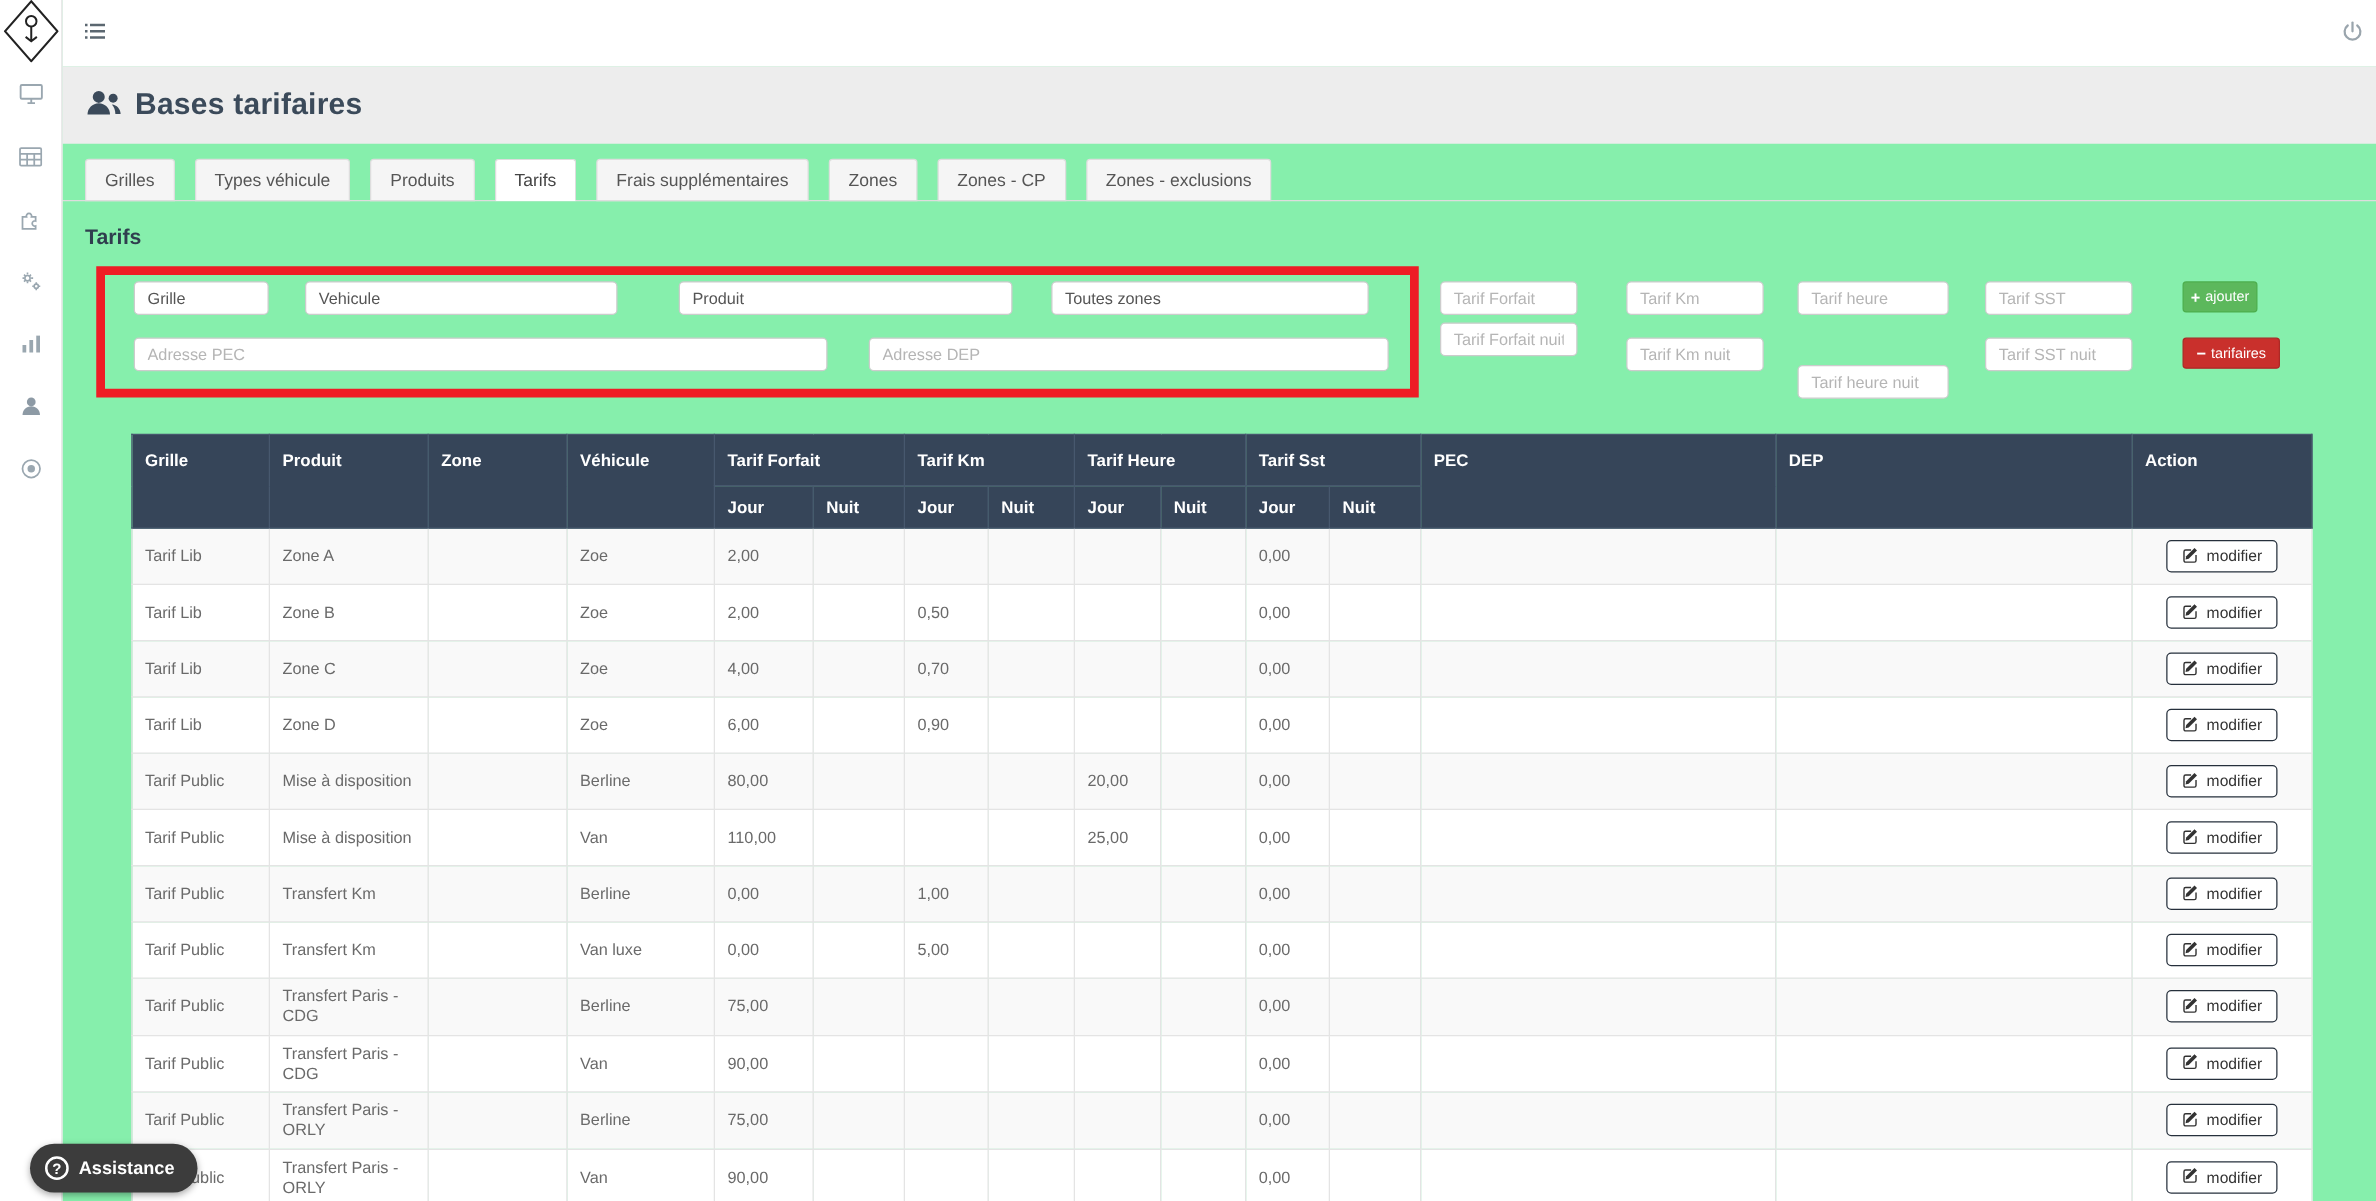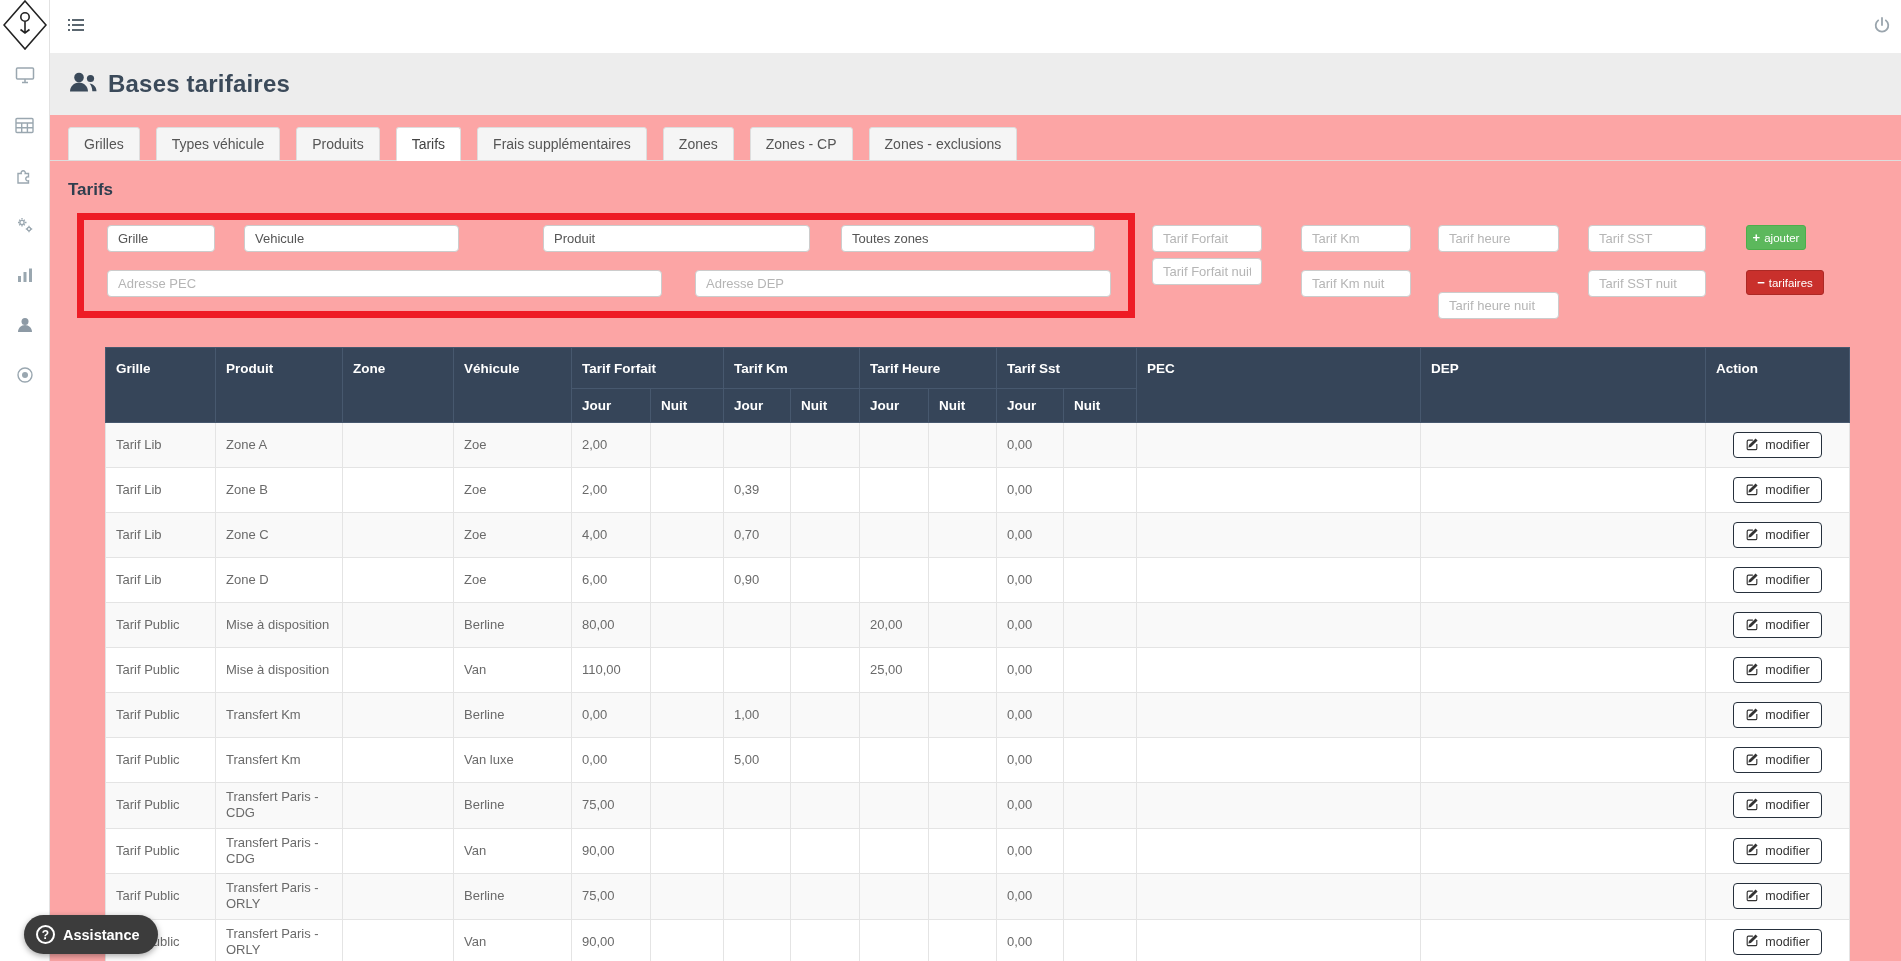--- a/index.html
+++ b/index.html
@@ -1,18 +1,18 @@
 <!DOCTYPE html>
 <html><head>
 <meta charset="utf-8">
 <style>
   * { margin:0; padding:0; box-sizing:border-box; }
   html,body { width:1901px; height:961px; overflow:hidden; }
   body { font-family:"Liberation Sans", sans-serif; background:#fff; }
-  .page { position:relative; width:1901px; height:961px; background:#fca5a5; overflow:hidden; }
+  .page { position:relative; width:1901px; height:961px; background:#86efac; overflow:hidden; }
 
   
   .sidebar { position:absolute; left:0; top:0; bottom:0; width:50px; background:#fff; border-right:1px solid #e2e2e2; z-index:6; }
   .logo { position:absolute; top:0; left:3px; width:44px; height:50px; }
   .side-icons { position:absolute; top:64px; left:0; width:100%; display:flex; flex-direction:column; align-items:center; gap:28px; }
   .side-icon { width:22px; height:22px; display:flex; align-items:center; justify-content:center; cursor:pointer; }
 
   
   .topbar { position:absolute; left:50px; right:0; top:0; height:53px; background:#fff; z-index:4; }
   .menu-btn { position:absolute; left:18px; top:18px; cursor:pointer; background:none; border:none; }
@@ -161,21 +161,21 @@
     <div class="tab">Frais supplémentaires</div>
     <div class="tab">Zones</div>
     <div class="tab">Zones - CP</div>
     <div class="tab">Zones - exclusions</div>
   </div>
 
   <h2 class="section-title">Tarifs</h2>
 
   <div>
     <div class="ctrl select-box" style="left:107px; top:225px; width:108px;">Grille</div>
-    <div class="ctrl select-box" style="left:244px; top:225px; width:215px;">Vehicule</div>
+    <div class="ctrl select-box" style="left:244px; top:225px; width:250px;">Vehicule</div>
     <div class="ctrl select-box" style="left:543px; top:225px; width:267px;">Produit</div>
     <div class="ctrl select-box" style="left:841px; top:225px; width:254px;">Toutes zones</div>
     <input class="ctrl" style="left: 1152px; top: 225px; width: 110px;" placeholder="Tarif Forfait">
     <input class="ctrl" style="left: 1301px; top: 225px; width: 110px;" placeholder="Tarif Km">
     <input class="ctrl" style="left: 1438px; top: 225px; width: 121px;" placeholder="Tarif heure">
     <input class="ctrl" style="left: 1588px; top: 225px; width: 118px;" placeholder="Tarif SST">
     <button class="btn-pill btn-add">
         <span class="pill-sign">+</span>
         <span>ajouter</span>
       </button>
@@ -267,21 +267,21 @@
       </td>
     </tr>
 
     <tr>
       <td>Tarif Lib</td>
       <td>Zone B</td>
       <td></td>
       <td>Zoe</td>
       <td>2,00</td>
       <td></td>
-      <td>0,39</td>
+      <td>0,50</td>
       <td></td>
       <td></td>
       <td></td>
       <td>0,00</td>
       <td></td>
       <td></td>
       <td></td>
       <td class="action-cell">
         <button class="btn-modifier">
           <span>

